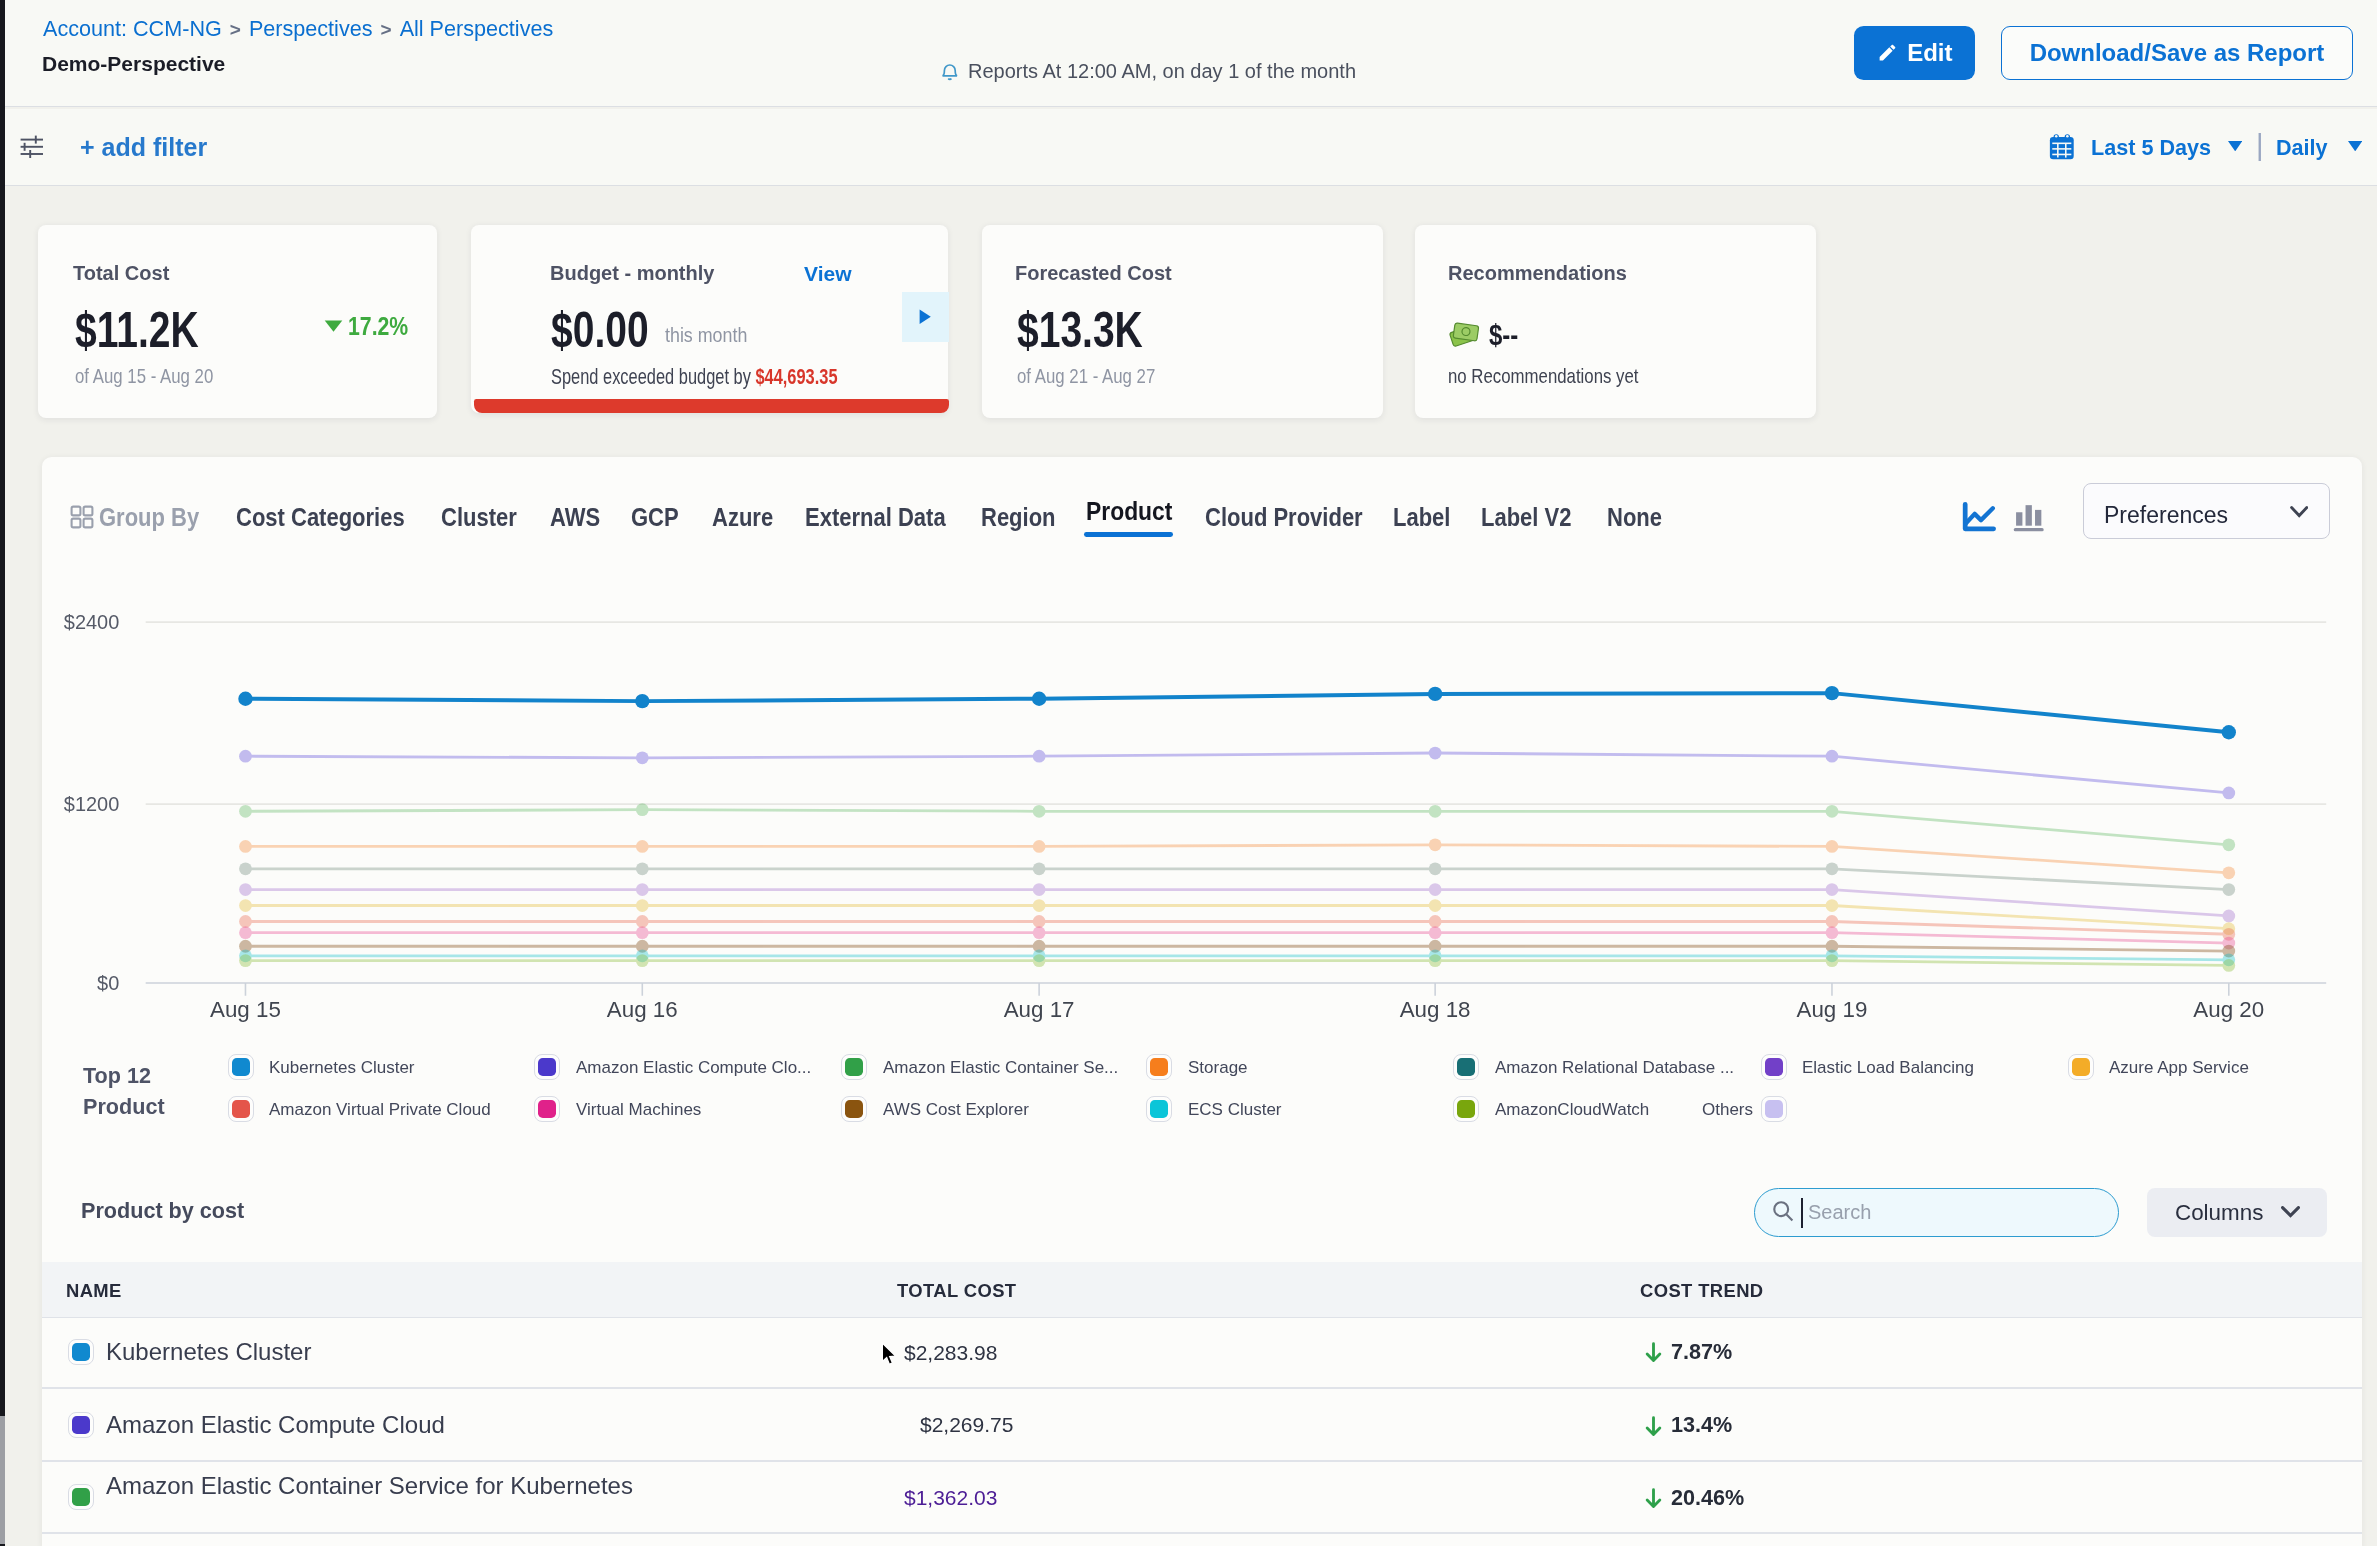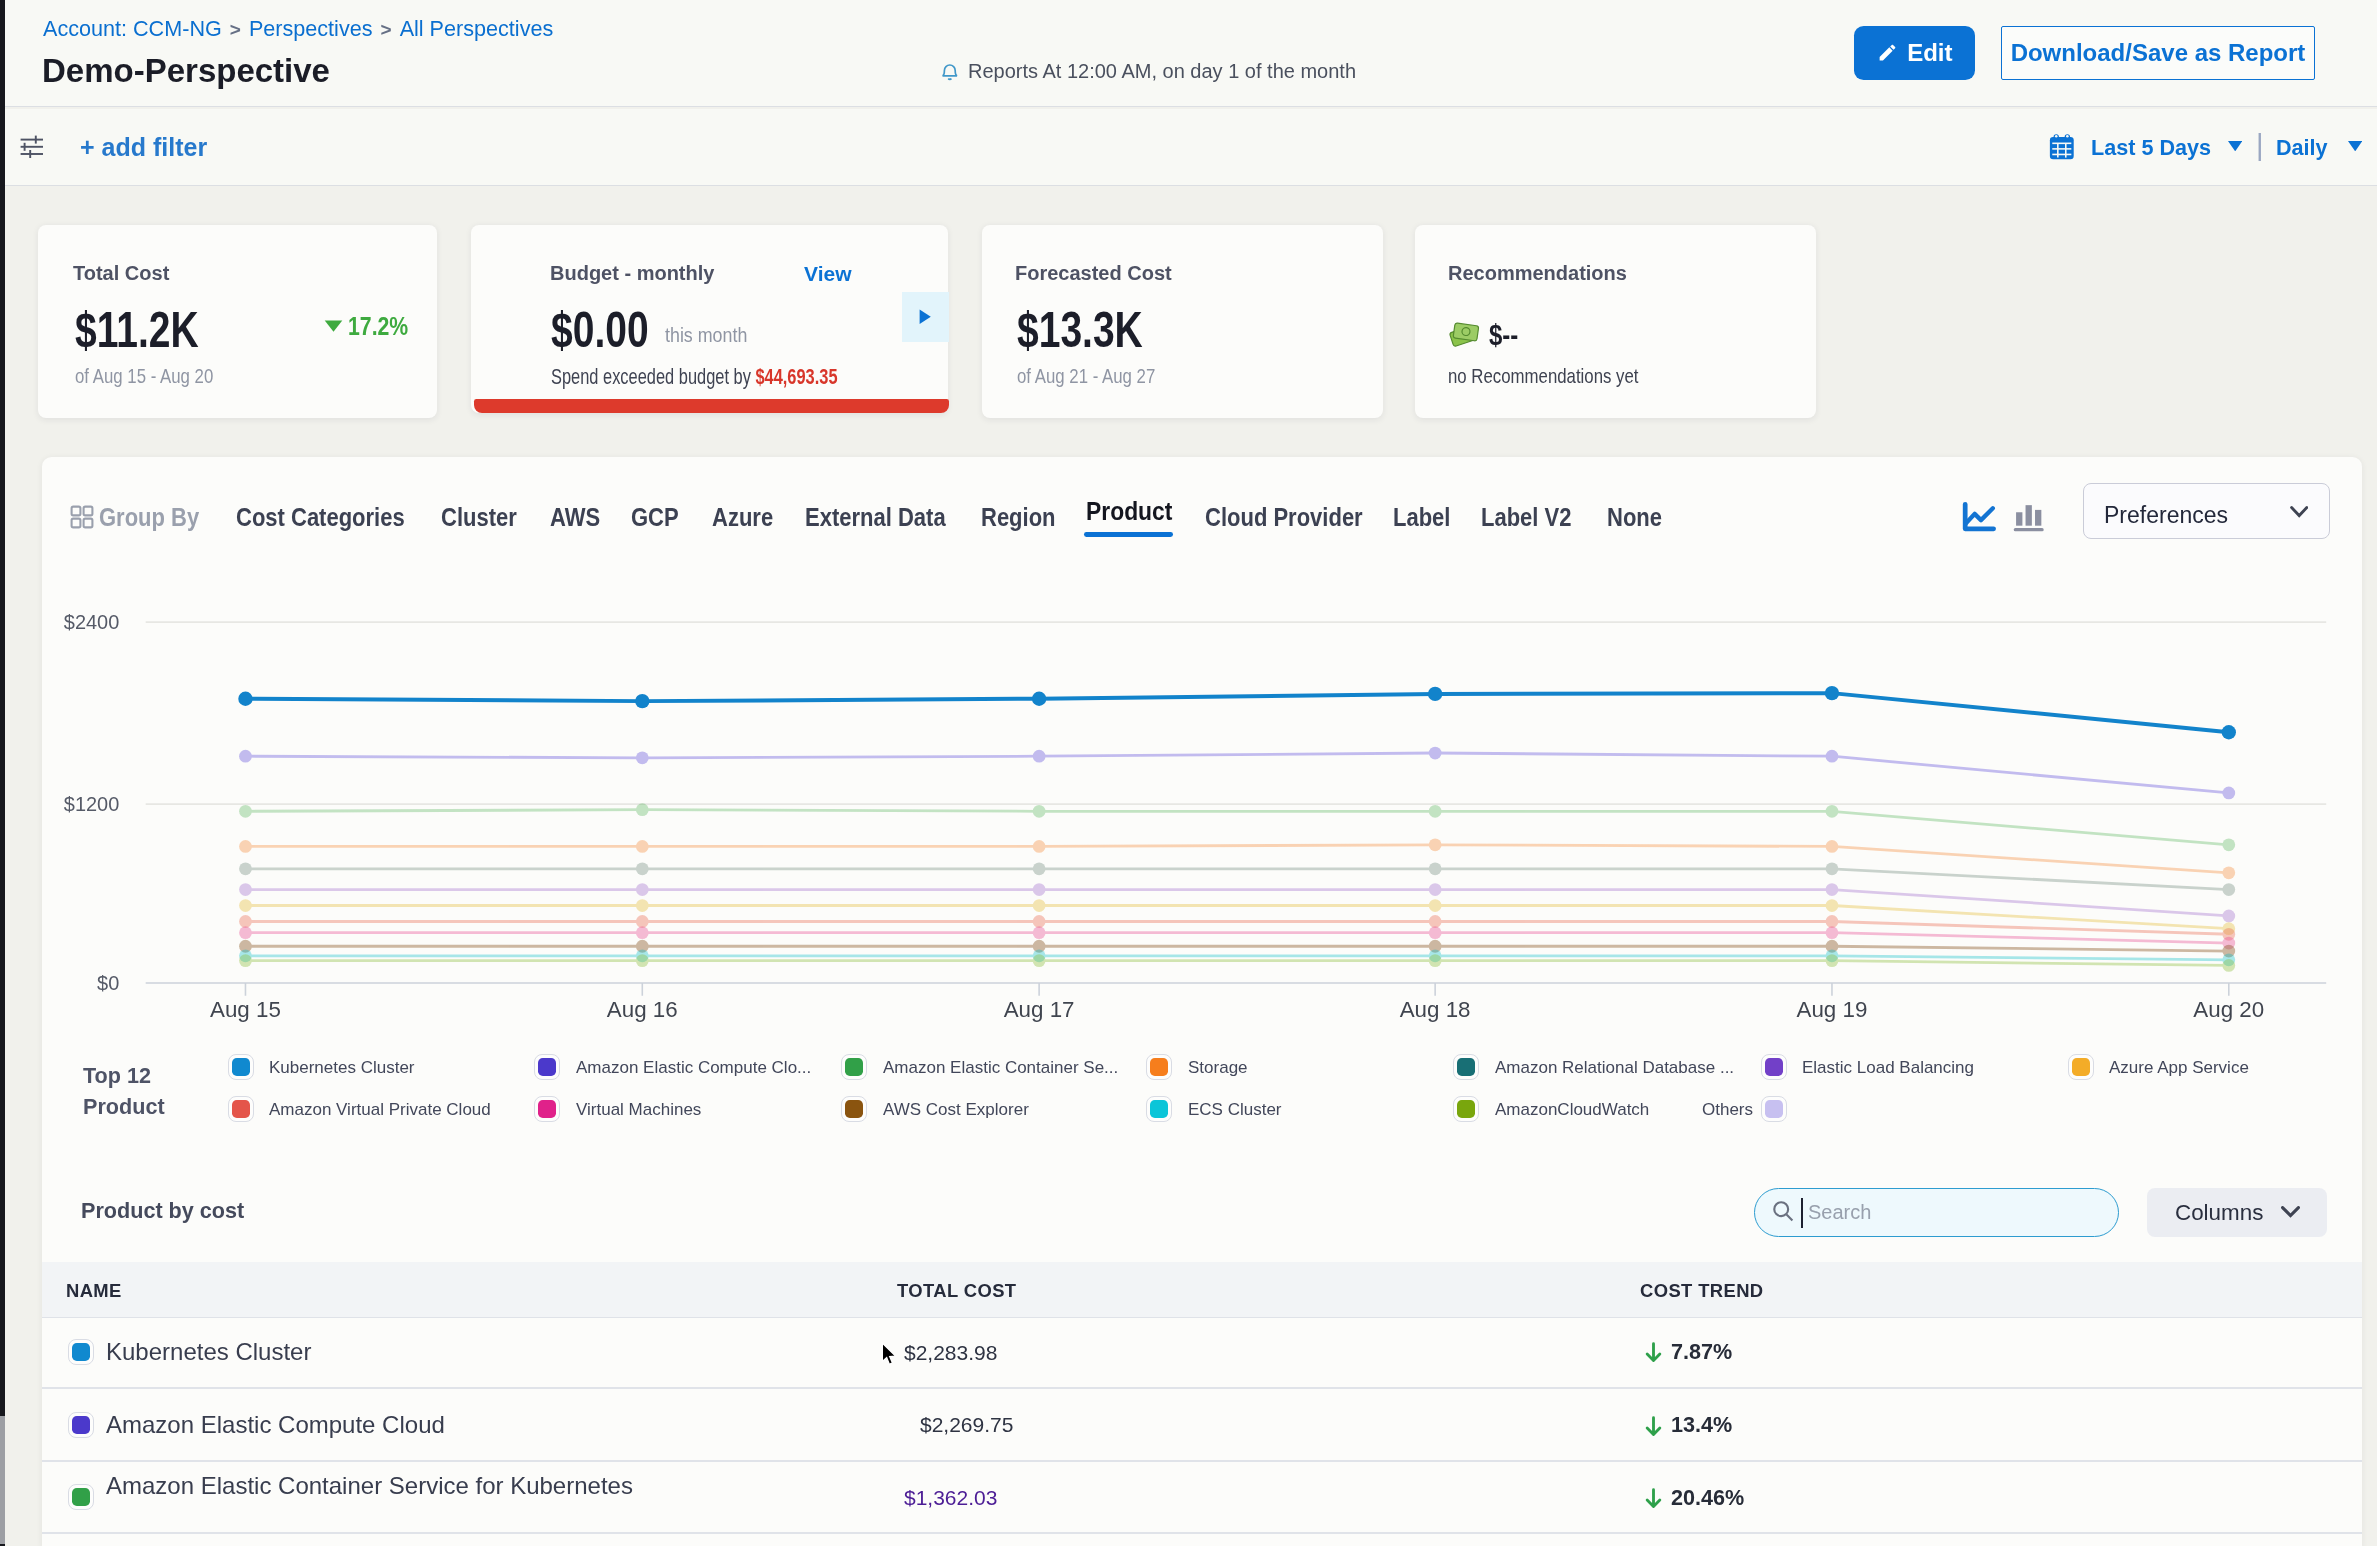--- a/index.html
+++ b/index.html
@@ -12,35 +12,35 @@
 <body>
 
 <div class="abs" style="left:0;top:0;width:4.8px;height:1547px;background:#17181d;"></div>
 <div class="abs" style="left:0;top:1416px;width:4.8px;height:128px;background:#9d9fa4;"></div>
 
 <div class="abs" style="left:4.8px;top:0;width:2373px;height:107px;background:#f8f9f5;border-bottom:1.6px solid #dcdfe3;"></div>
 
 <div class="abs" style="left:4.8px;top:109px;width:2373px;height:77px;background:#f8f9f5;border-bottom:1.6px solid #dcdfe3;"></div>
 
 <div id="breadcrumb" class="abs" style="left:43px;top:16px;font-size:21.6px;color:#0a6fd0;">Account: CCM-NG<span style="color:#667085;font-size:19px;font-weight:bold;margin:0 8px;">&gt;</span>Perspectives<span style="color:#667085;font-size:19px;font-weight:bold;margin:0 8px;">&gt;</span>All Perspectives</div>
-<div class="abs" style="left:42px;top:52px;font-size:33px;font-weight:bold;color:#1b1d27;text-align:center;">Demo-Perspective</div>
+<div class="abs" style="left:42px;top:52px;font-size:21px;font-weight:bold;color:#1b1d27;text-align:center;">Demo-Perspective</div>
 
 <svg class="abs" style="left:939px;top:61px;" width="21.6" height="22.4" viewBox="0 0 24 24" fill="none" stroke="#4198c9" stroke-width="1.9">
     <path d="M18 10a6 6 0 10-12 0c0 5-2 6-2 6h16s-2-1-2-6"></path>
     <path d="M10.3 19a2 2 0 003.4 0"></path>
   </svg>
 <div class="abs" style="left:968px;top:60px;font-size:20px;color:#4a505e;">Reports At 12:00 AM, on day 1 of the month</div>
 
 <div class="abs" style="left:1854px;top:25.6px;width:121px;height:54px;background:#0b72d4;border-radius:9.6px;color:#fff;font-size:24px;font-weight:bold;display:flex;align-items:center;justify-content:center;">
 <svg width="21" height="21" viewBox="0 0 24 24" fill="#fff" style="margin-right:9.6px;">
       <path d="M3 17.2V21h3.8L17.9 9.9l-3.8-3.8L3 17.2zM20.7 7.1c.4-.4.4-1 0-1.4l-2.4-2.4c-.4-.4-1-.4-1.4 0l-1.8 1.8 3.8 3.8 1.8-1.8z"></path>
     </svg>
 Edit</div>
 
-<div class="abs" style="left:2001px;top:25.6px;width:314px;height:54px;border:1.6px solid #0b72d4;border-radius:2px;color:#0b72d4;font-size:24px;font-weight:bold;display:flex;align-items:center;justify-content:center;background:#fbfcfa;">Download/Save as Report</div>
+<div class="abs" style="left:2001px;top:25.6px;width:352px;height:54px;border:1.6px solid #0b72d4;border-radius:9px;color:#0b72d4;font-size:24px;font-weight:bold;display:flex;align-items:center;justify-content:center;background:#fbfcfa;">Download/Save as Report</div>
 
 <svg class="abs" style="left:19px;top:134px;" width="25.6" height="25.6" viewBox="0 0 32 32" stroke="#4e5364" stroke-width="2.4" fill="none">
     <line x1="2" y1="7" x2="30" y2="7"></line>
     <line x1="21" y1="2" x2="21" y2="12"></line>
     <line x1="2" y1="16" x2="30" y2="16"></line>
     <line x1="7" y1="11" x2="7" y2="21"></line>
     <line x1="2" y1="25" x2="30" y2="25"></line>
     <line x1="14" y1="20" x2="14" y2="30"></line>
   </svg>
 <div class="abs" style="left:80px;top:133px;font-size:25px;font-weight:600;color:#2779cc;">+ add filter</div>

